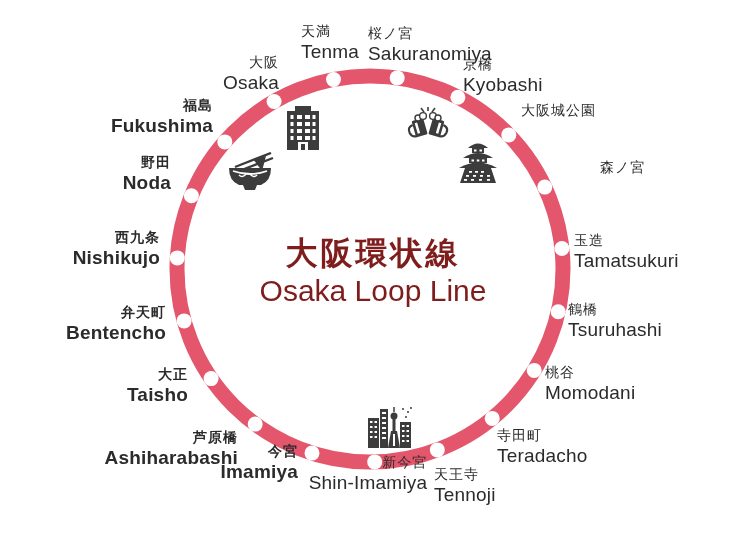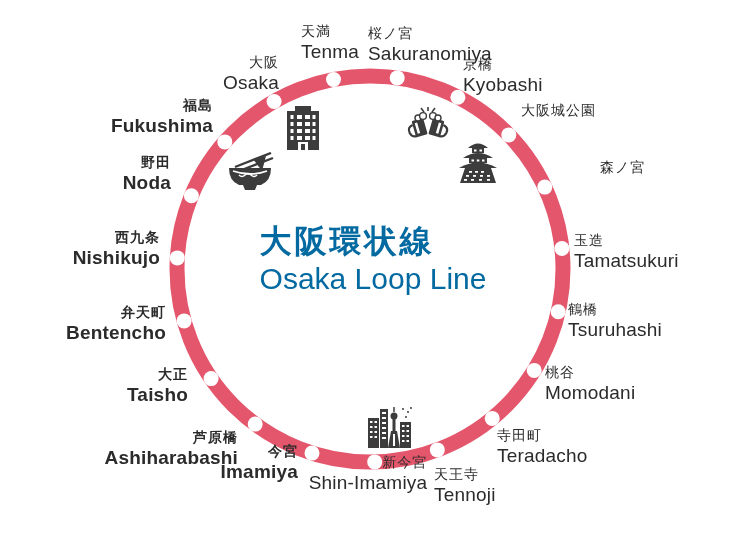--- a/index.html
+++ b/index.html
@@ -7,21 +7,21 @@
     position:relative;width:750px;height:536px;background:#ffffff;overflow:hidden;
     font-family:"Liberation Sans",sans-serif;color:#222;
   }
   #ring-svg{position:absolute;left:0;top:0;}
   .station-label{position:absolute;white-space:nowrap;color:#2b2b2b;}
   .station-label .ja{font-size:14px;line-height:20px;letter-spacing:1px;}
   .station-label .en{font-size:19px;line-height:21px;letter-spacing:0.2px;}
   .align-left{text-align:left;}
   .align-right{text-align:right;font-weight:bold;}
   .align-center{text-align:right;transform:translateX(-50%);}
-  #line-title{position:absolute;transform:translateX(-50%);color:#0369a1;}
+  #line-title{position:absolute;transform:translateX(-50%);text-align:center;color:#7f1d1d;margin-top:12px;}
   #line-title .ja{font-size:32px;font-weight:bold;line-height:38px;letter-spacing:3px;}
   #line-title .en{font-size:30px;line-height:37px;}
   .icon{position:absolute;transform:translate(-50%,-50%);line-height:0;}
 </style>
 </head>
 <body>
 
 <div id="stage">
 
   <svg id="ring-svg" width="750" height="536">

